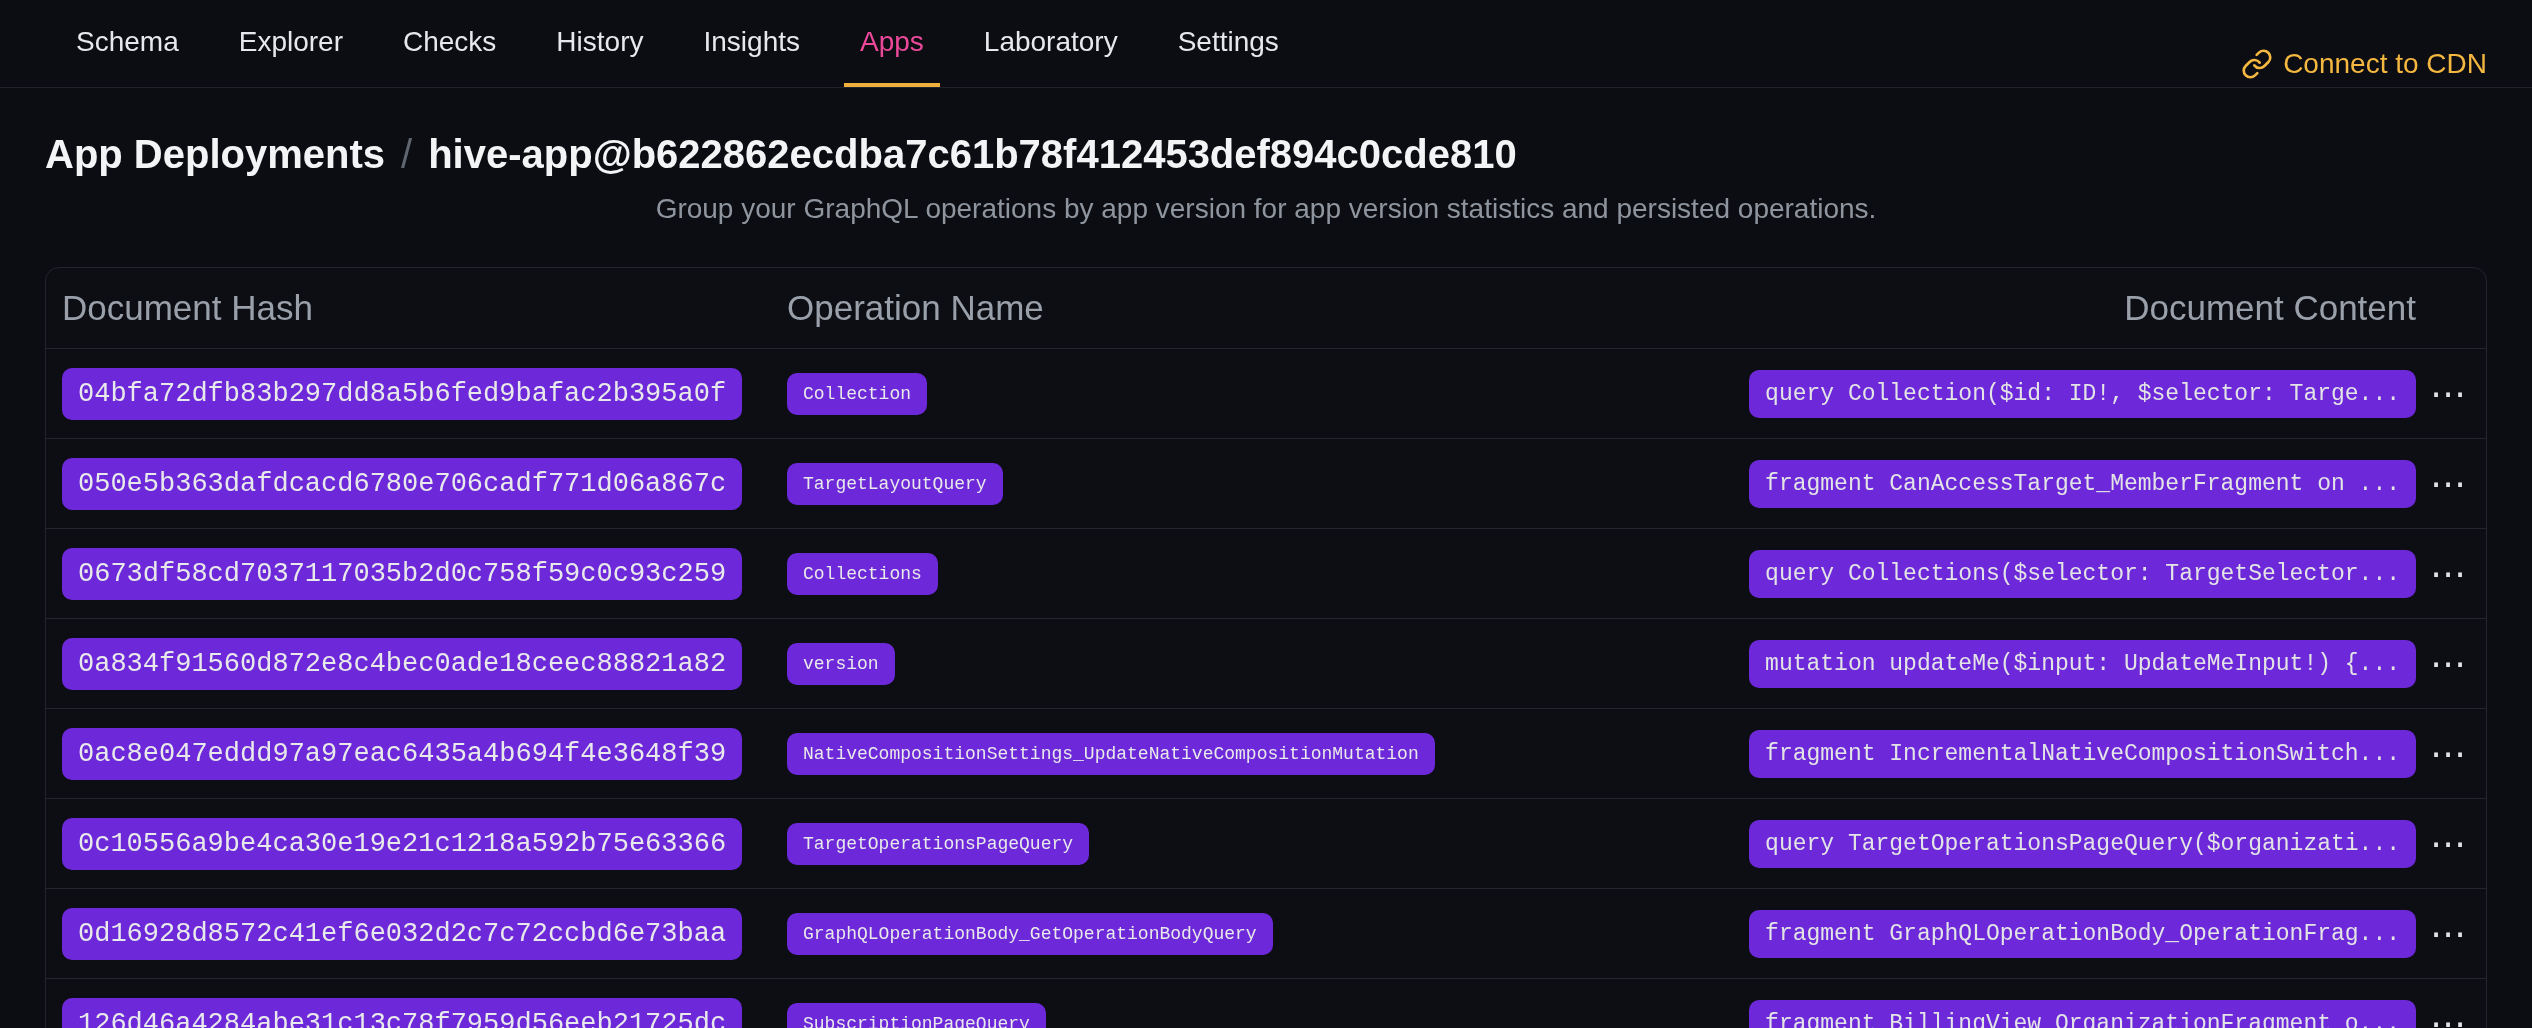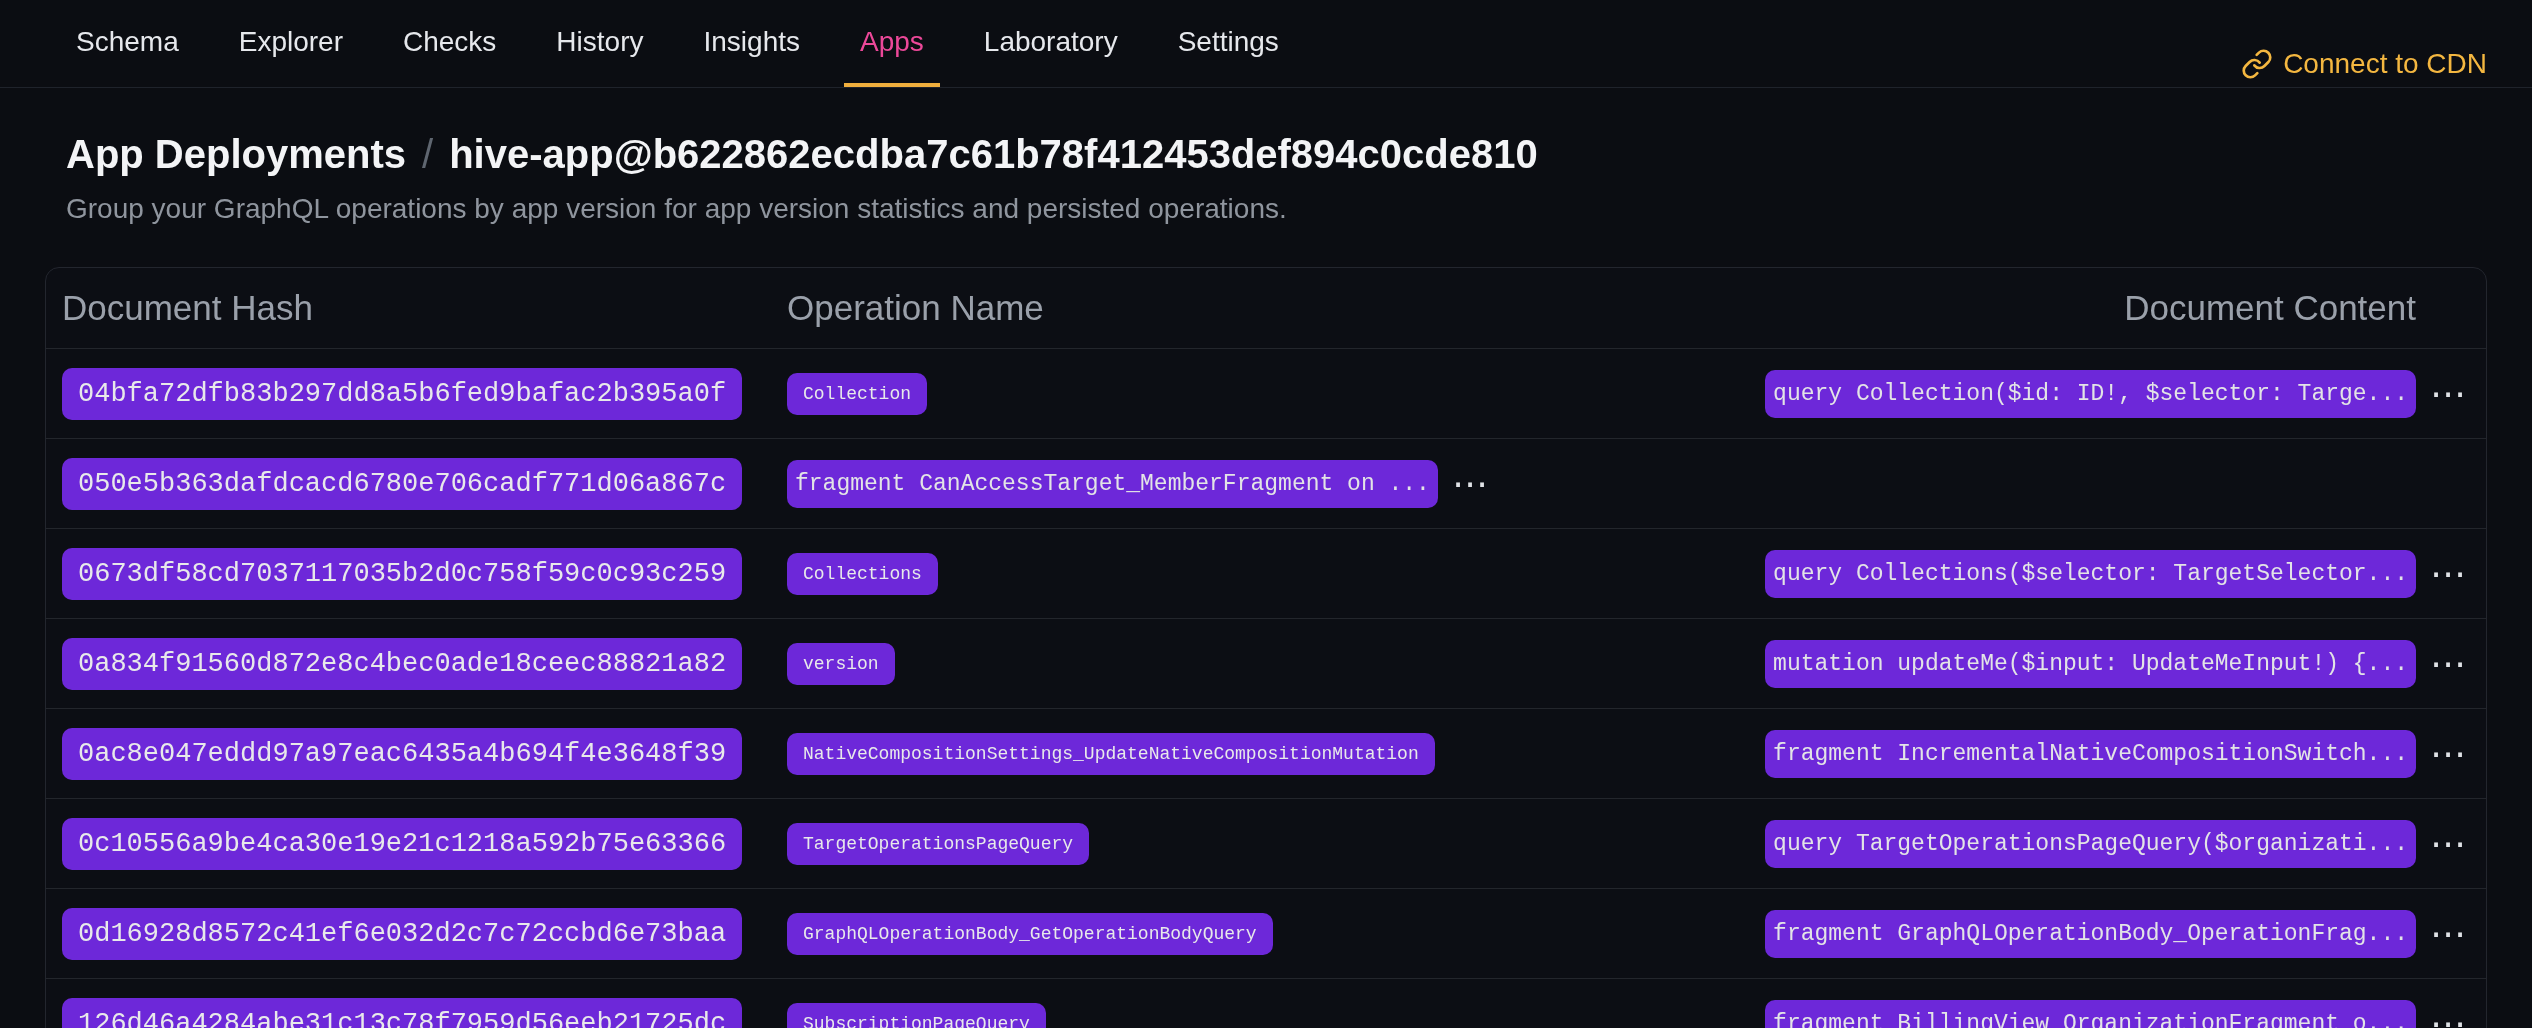--- a/index.html
+++ b/index.html
@@ -38,21 +38,21 @@
     display: flex; align-items: center; gap: 10px;
     color: #f4b740;
     font-size: 28px;
     cursor: pointer;
     white-space: nowrap;
     margin-top: 40px;
   }
   .cdn-link svg { width: 32px; height: 32px; stroke: #f4b740; fill: none; stroke-width: 2; stroke-linecap: round; stroke-linejoin: round; }
 
   
-  .page-header { padding: 0 66px; }
+  .page-header { padding: 0 45px; text-align: center; }
   .breadcrumb {
     margin-top: 44px;
     font-size: 40px;
     font-weight: 600;
     color: #f3f4f6;
     display: flex; align-items: baseline; gap: 16px;
     white-space: nowrap;
   }
   .breadcrumb .sep { color: #5f6670; font-weight: 400; }
   .subtitle {
@@ -85,21 +85,21 @@
   .badge {
     display: inline-block;
     background: #6d28d9;
     border-radius: 10px;
     font-family: "Liberation Mono", monospace;
     color: #e8e9ea;
     white-space: nowrap;
   }
   .badge-hash    { font-size: 27px; padding: 11px 16px; }
   .badge-op      { font-size: 18px; padding: 11px 16px; }
-  .badge-content { font-size: 23px; padding: 11px 8px; color: #e3e4e6; }
+  .badge-content { font-size: 23px; padding: 11px 16px; color: #e3e4e6; }
 
   .menu-btn {
     background: none; border: none;
     color: #dfe2e6;
     font-size: 36px;
     line-height: 1;
     cursor: pointer;
     padding: 4px 8px;
     font-family: "DejaVu Sans", sans-serif;
   }
@@ -153,20 +153,21 @@
     <div class="cell-content">
         <span class="badge badge-content">query Collection($id: ID!, $selector: Targe...</span>
       </div>
     <div class="cell-menu">
         <button class="menu-btn"><span>⋯</span></button>
       </div>
   </div>
 
   <div class="t-row">
     <div class="cell-hash"><span class="badge badge-hash">050e5b363dafdcacd6780e706cadf771d06a867c</span></div>
+    <div class="cell-op"><span class="badge badge-op">TargetLayoutQuery</span></div>
     <div class="cell-content">
         <span class="badge badge-content">fragment CanAccessTarget_MemberFragment on ...</span>
       </div>
     <div class="cell-menu">
         <button class="menu-btn"><span>⋯</span></button>
       </div>
   </div>
 
   <div class="t-row">
     <div class="cell-hash"><span class="badge badge-hash">0673df58cd7037117035b2d0c758f59c0c93c259</span></div>

